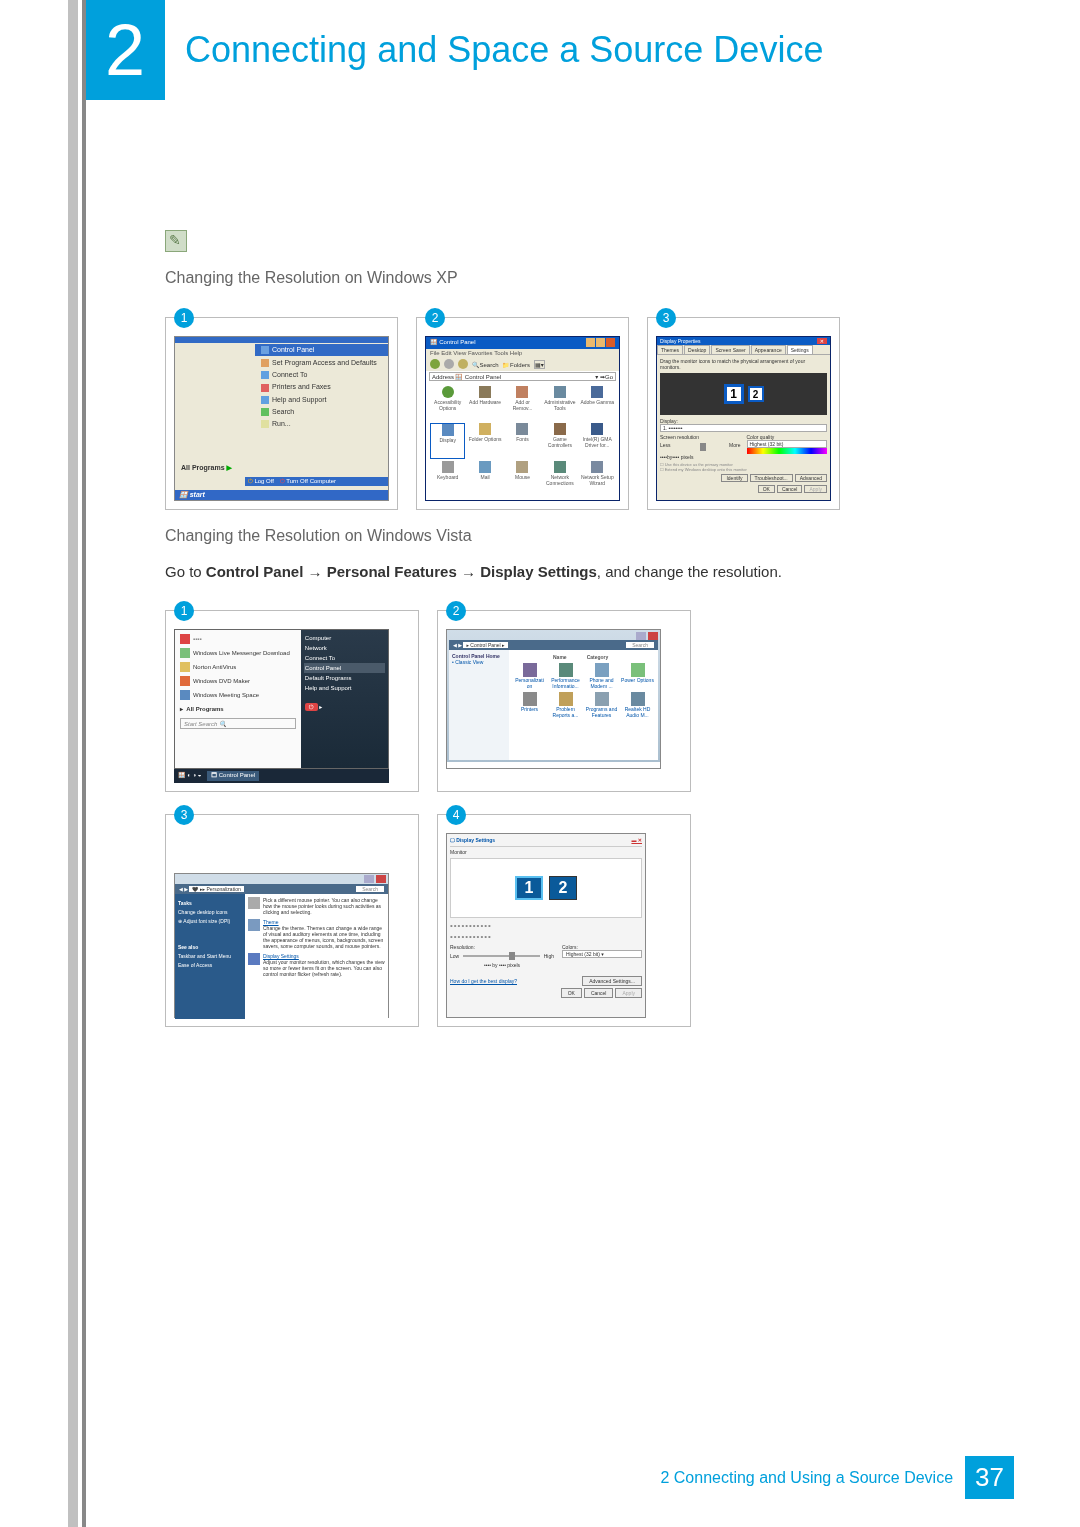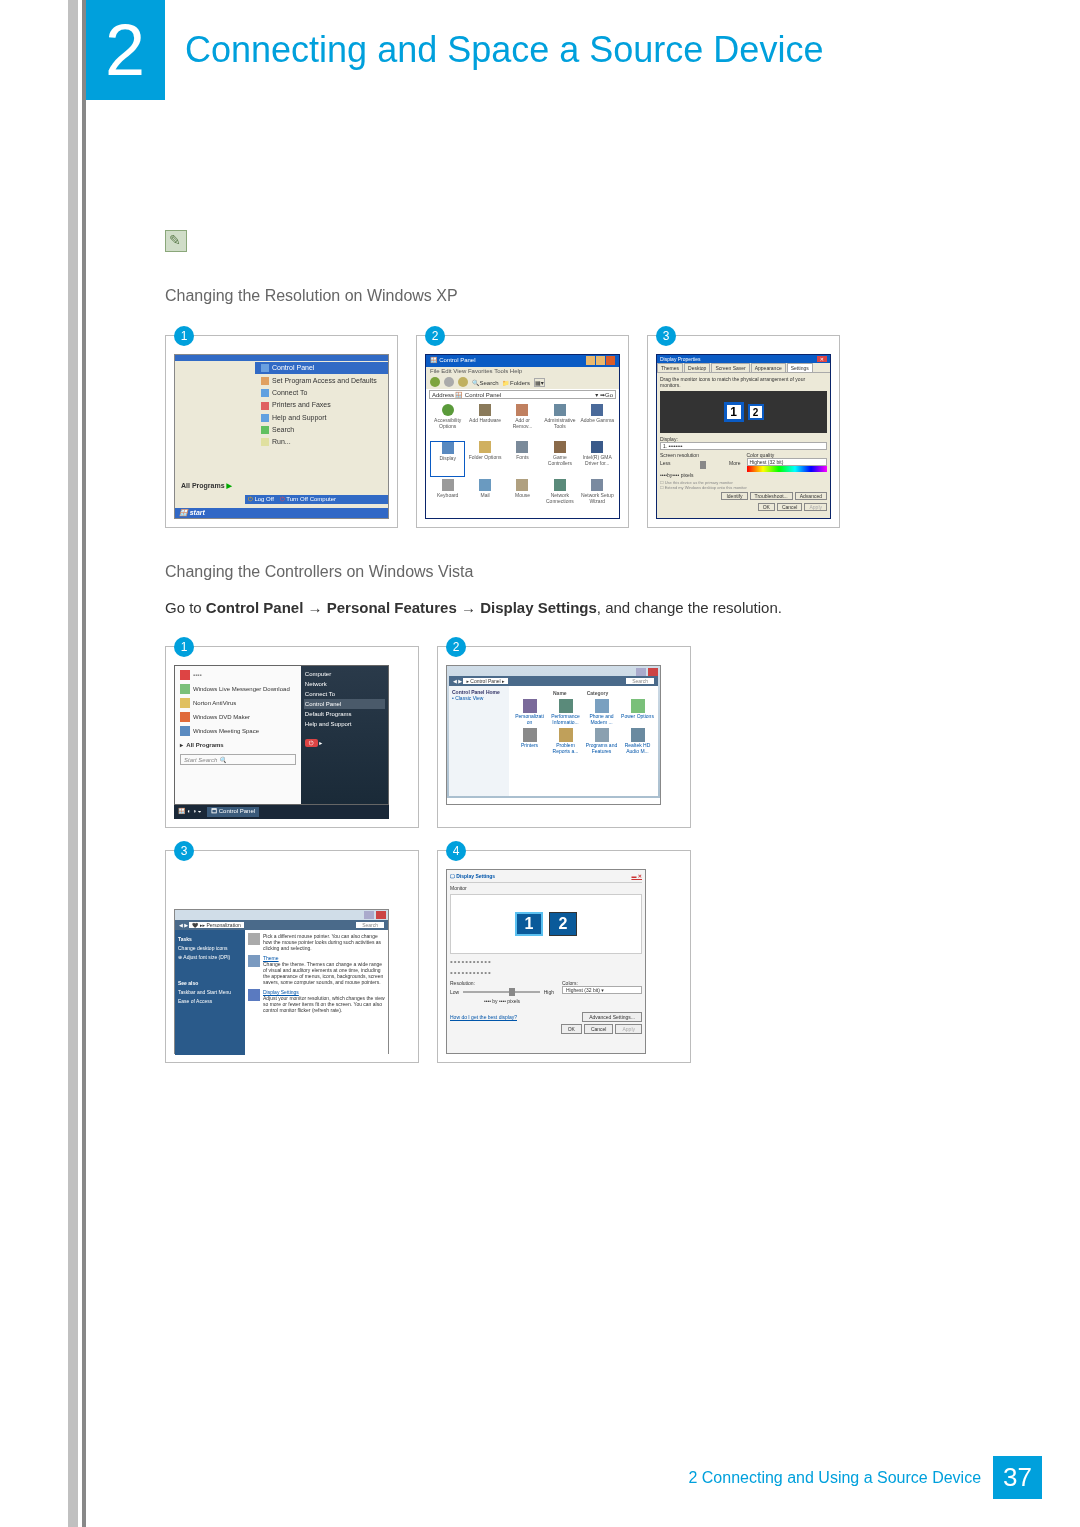--- a/index.html
+++ b/index.html
@@ -68,21 +68,21 @@
   font-size: 14px;
   color: #5a7a4a;
 }
 .note-text {
   font-size: 15px;
   line-height: 1.8;
 }
 .subsection {
   font-size: 16px;
   color: #666;
-  margin-top: 35px;
+  margin-top: 17px;
 }
 .instruction {
   font-size: 15px;
   margin-top: 18px;
 }
 .instruction b { font-weight: bold; }
 .screenshots-row {
   display: flex;
   gap: 18px;
   margin-top: 30px;
@@ -311,21 +311,21 @@
   content:"";
   position:absolute;
   left:-14px;
   top:0;bottom:0;
   width:10px;
   background:#c0c0c0;
 }
 .footer {
   position: absolute;
   bottom: 28px;
-  right: 38px;
+  right: 66px;
   display: flex;
   align-items: center;
 }
 .footer-text {
   color: #00a0dc;
   font-size: 16px;
   margin-right: 12px;
 }
 .page-num-box {
   background: #00a0dc;
@@ -464,21 +464,21 @@
             <span class="btn">Identify</span><span class="btn">Troubleshoot...</span><span class="btn">Advanced</span>
           </div>
           <div class="btnrow" style="margin-top:5px">
             <span class="btn">OK</span><span class="btn">Cancel</span><span class="btn" style="color:#aaa">Apply</span>
           </div>
         </div>
       </div>
     </div>
   </div>
 
-  <div class="subsection">Changing the Controllers on Windows Vista</div>
+  <div class="subsection">Changing the Resolution on Windows Vista</div>
   <div class="instruction">
     <span>Go to </span><b>Control Panel</b><span> → </span><b>Personal Features</b><span> → </span><b>Display Settings</b><span>, and change the resolution.</span>
   </div>
 
   <div class="screenshots-row">
     <div style="width:254px" class="screenshot-col">
       <div class="badge">1</div>
       <div class="vista-start" style="position:relative">
         <div class="left">
           <div class="row">

